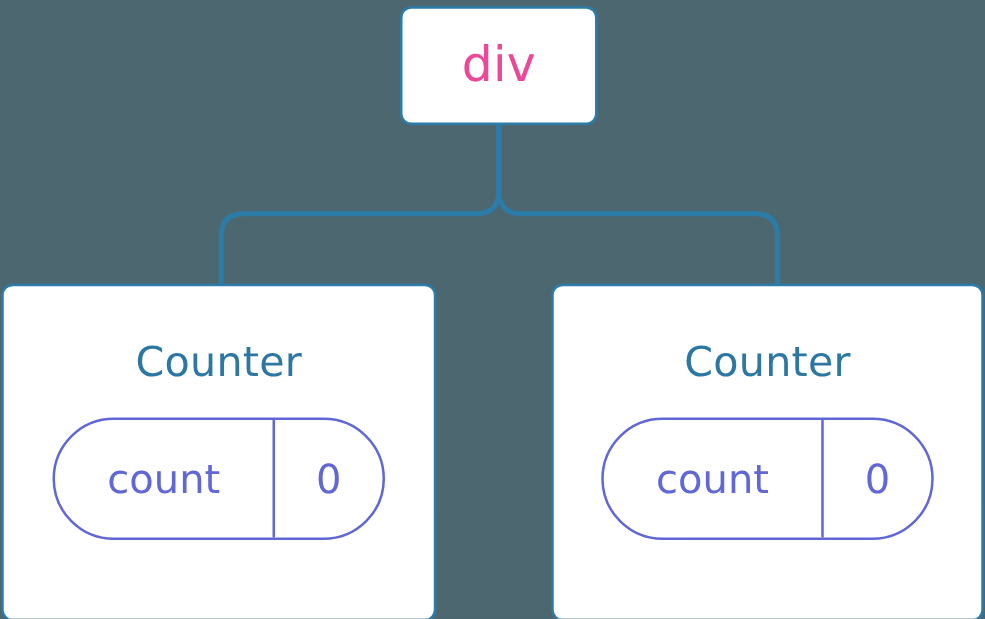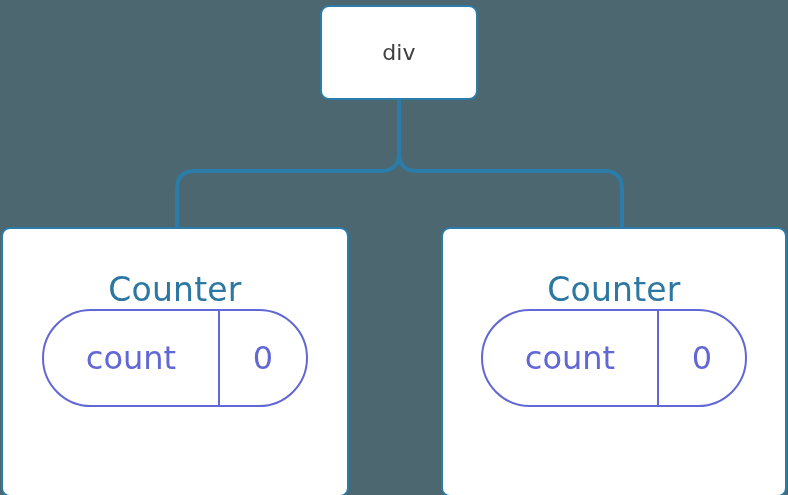--- a/index.html
+++ b/index.html
@@ -43,22 +43,22 @@
   .node-root {
     left: 320px;
     top: 5px;
     width: 158px;
     height: 95px;
     display: flex;
     align-items: center;
     justify-content: center;
   }
   .node-root .node-title {
-    font-size: 22px;
-    color: #404040;
+    font-size: 39px;
+    color: #ec4899;
     letter-spacing: 0.2px;
   }
 
   
   .node-child {
     top: 227px;
     height: 270px;
     display: flex;
     flex-direction: column;
     align-items: center;
@@ -74,20 +74,21 @@
   .node-child .node-title {
     margin-top: 41px;
     font-size: 33px;
     color: #2d77a3;
     letter-spacing: 0.2px;
     text-align: right;
   }
 
   
   .state-pill {
+    margin-top: 25px;
     width: 266px;
     height: 98px;
     border: 2px solid #6267d6;
     border-radius: 49px;
     box-sizing: border-box;
     display: flex;
     align-items: stretch;
     background: transparent;
   }
   .state-key {

